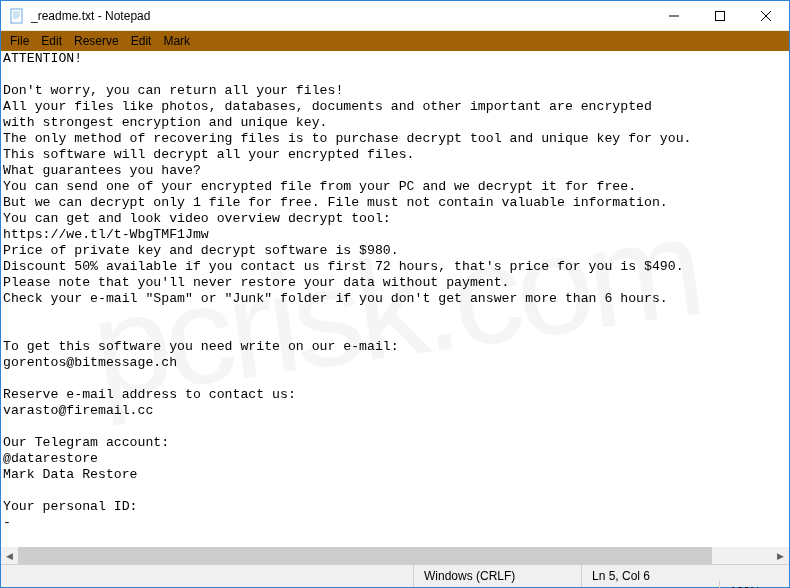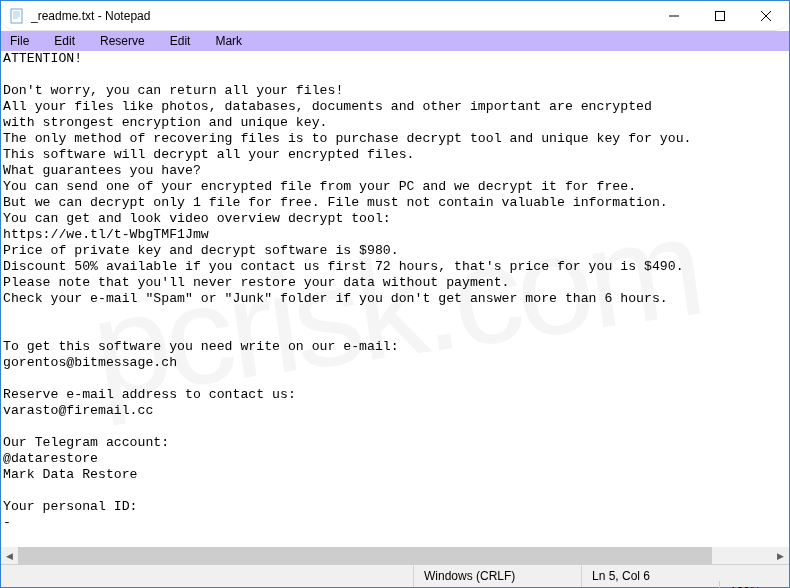--- a/index.html
+++ b/index.html
@@ -21,21 +21,20 @@
     display: flex;
     flex-direction: column;
   }
   .titlebar {
     height: 30px;
     background: #ffffff;
     display: flex;
     align-items: center;
     justify-content: space-between;
     border-bottom: 1px solid #e5e5e5;
-    border-radius: 15px;
   }
   .titlebar-left {
     display: flex;
     align-items: center;
     padding-left: 8px;
     gap: 6px;
   }
   .app-icon {
     width: 16px;
     height: 16px;
@@ -52,25 +51,25 @@
   .win-btn {
     width: 46px;
     height: 30px;
     display: flex;
     align-items: center;
     justify-content: center;
     cursor: pointer;
   }
   .menubar {
     height: 20px;
-    background: #c4b5fd;
+    background: #a16207;
     display: flex;
     align-items: center;
     padding: 0 4px;
-    gap: 15px;
+    gap: 2px;
     font-size: 12px;
   }
   .menu-item {
     padding: 1px 5px;
     cursor: pointer;
   }
   .content-area {
     flex: 1;
     position: relative;
     overflow: hidden;

